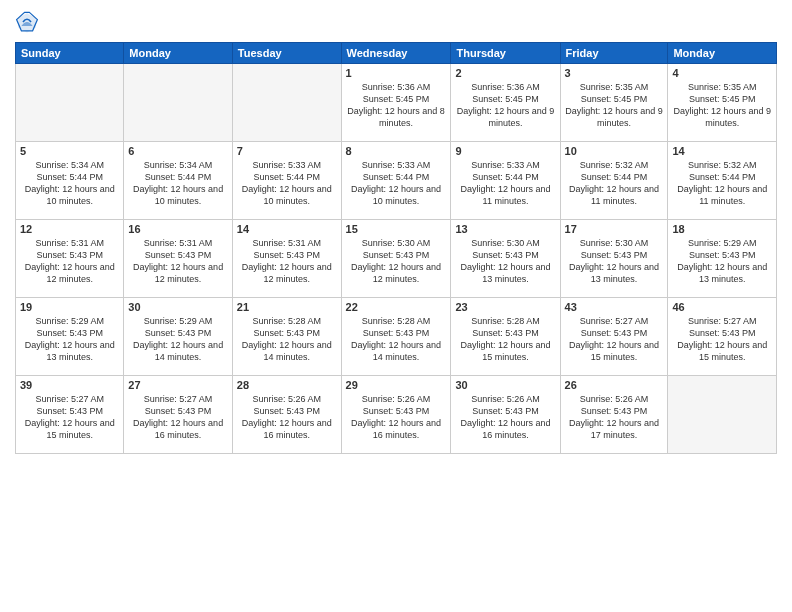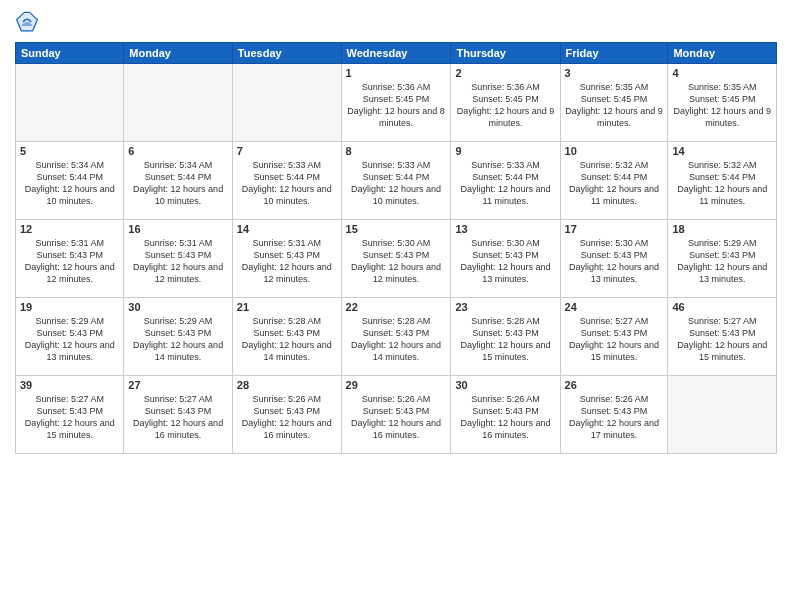--- a/index.html
+++ b/index.html
@@ -296,21 +296,21 @@
 and 14 minutes.</div>
           </td>
           <td>
             <span class="day-num">23</span>
             <div class="day-info">Sunrise: 5:28 AM
 Sunset: 5:43 PM
 Daylight: 12 hours
 and 15 minutes.</div>
           </td>
           <td>
-            <span class="day-num">24</span>
+            <span class="day-num">43</span>
             <div class="day-info">Sunrise: 5:27 AM
 Sunset: 5:43 PM
 Daylight: 12 hours
 and 15 minutes.</div>
           </td>
           <td>
             <span class="day-num">46</span>
             <div class="day-info">Sunrise: 5:27 AM
 Sunset: 5:43 PM
 Daylight: 12 hours

